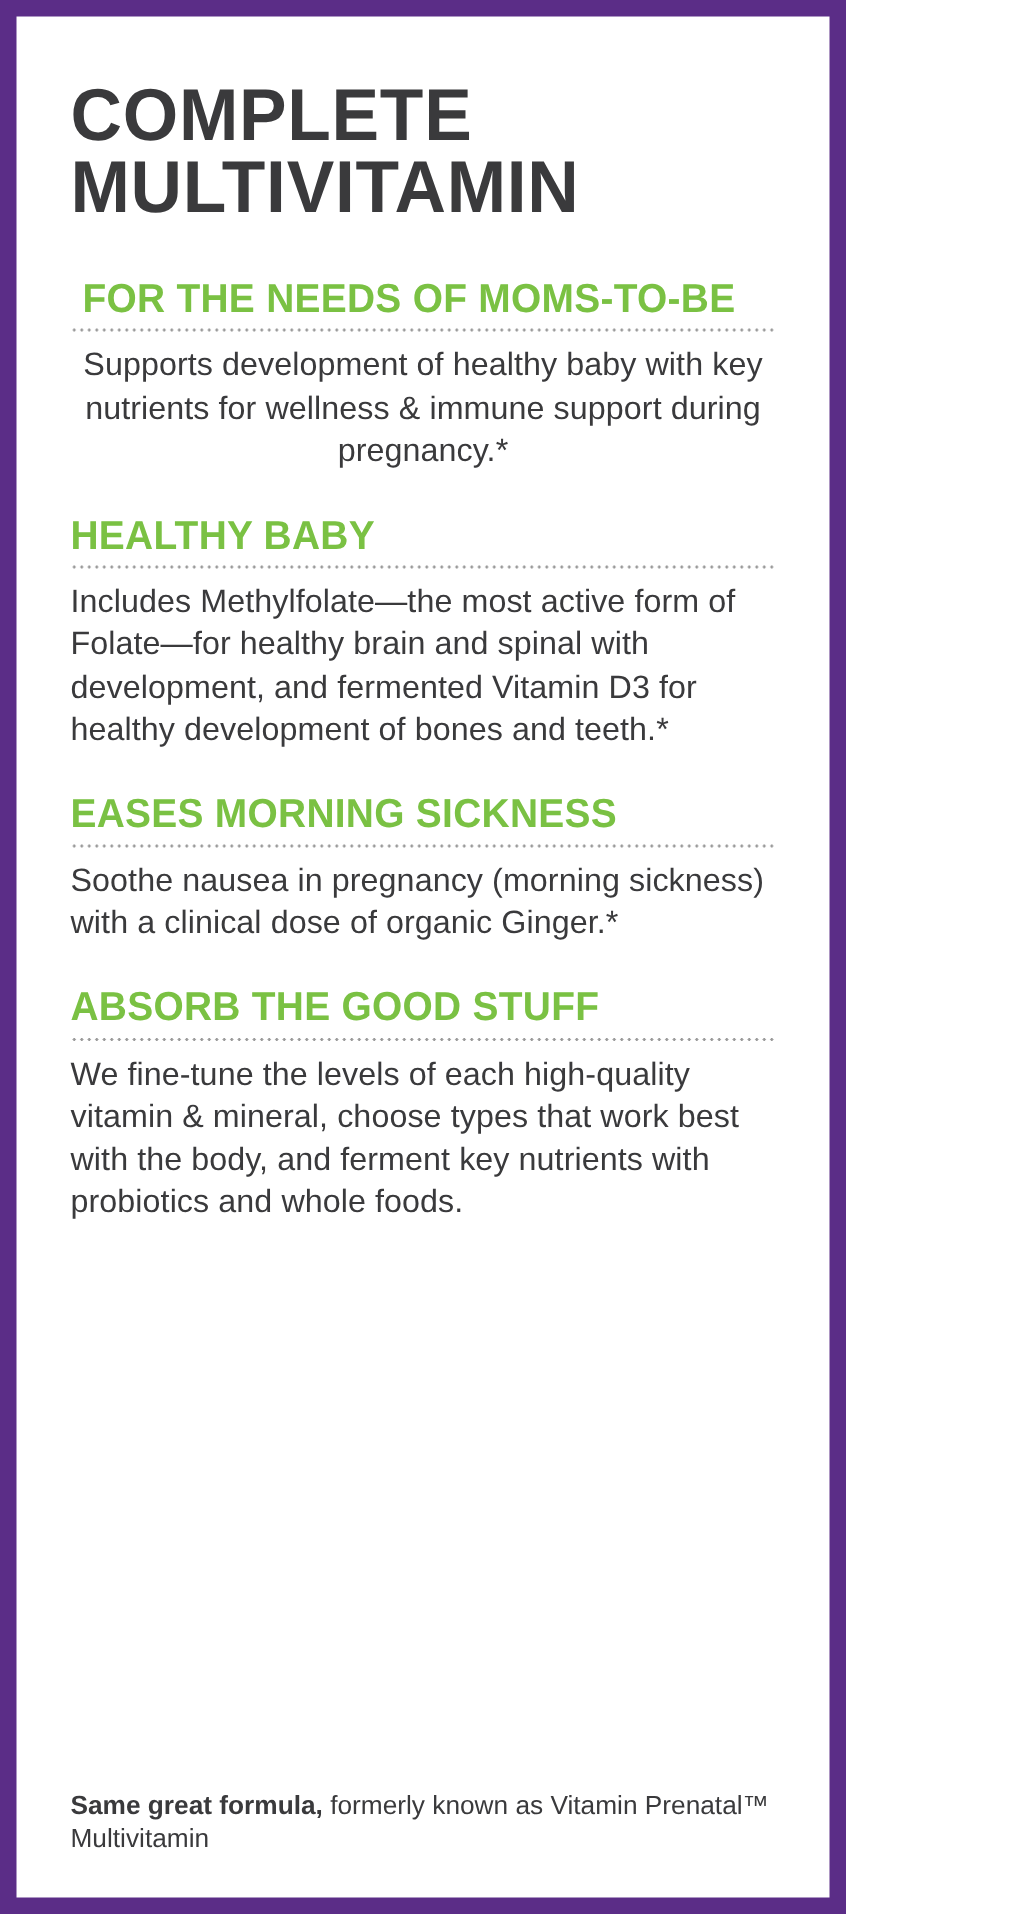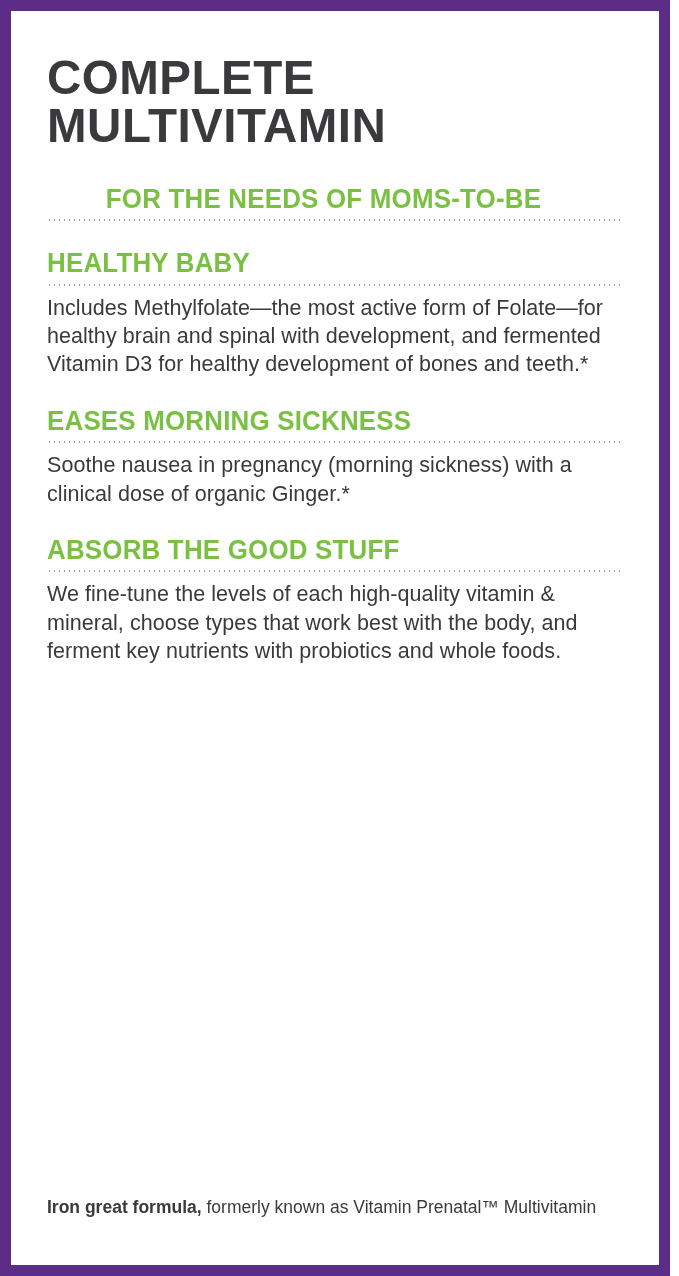--- a/index.html
+++ b/index.html
@@ -9,25 +9,25 @@
   body {
     width: 679px;
     height: 1276px;
     background: #ffffff;
     font-family: "Liberation Sans", sans-serif;
     -webkit-font-smoothing: antialiased;
   }
   .panel {
     position: relative;
     box-sizing: border-box;
-    width: 670px;
+    width: 564px;
     height: 1276px;
     background: #ffffff;
     border: 11px solid #5b2d87;
-    padding: 30px 36px 24px 36px;
+    padding: 30px 36px 6px 36px;
   }
   .inner {
     box-sizing: border-box;
     width: 100%;
     height: 100%;
     position: relative;
   }
   .title {
     color: #3a3a3c;
     font-weight: bold;
@@ -94,20 +94,21 @@
   <div class="inner">
 
     <h1 class="title">
       <span>COMPLETE</span>
       <span class="l2">MULTIVITAMIN</span>
     </h1>
 
     <div class="section">
       <div class="sec-head">FOR THE NEEDS OF MOMS-TO-BE</div>
       <div class="divider"></div>
+      <div class="sec-body">Supports development of healthy baby with key nutrients for wellness &amp; immune support during pregnancy.*</div>
     </div>
 
     <div class="section">
       <div class="sec-head">HEALTHY BABY</div>
       <div class="divider"></div>
       <div class="sec-body">Includes Methylfolate—the most active form of Folate—for healthy brain and spinal with development, and fermented Vitamin D3 for healthy development of bones and teeth.*</div>
     </div>
 
 
     <div class="section">
@@ -116,17 +117,17 @@
       <div class="sec-body">Soothe nausea in pregnancy (morning sickness) with a clinical dose of organic Ginger.*</div>
     </div>
 
     <div class="section">
       <div class="sec-head">ABSORB THE GOOD STUFF</div>
       <div class="divider"></div>
       <div class="sec-body">We fine-tune the levels of each high-quality vitamin &amp; mineral, choose types that work best with the body, and ferment key nutrients with probiotics and whole foods.</div>
     </div>
 
     <div class="footnote">
-      <b>Iron great formula,</b><span> formerly known as Vitamin Prenatal™ Multivitamin</span>
+      <b>Same great formula,</b><span> formerly known as Vitamin Prenatal™ Multivitamin</span>
     </div>
 
   </div>
 </div>
 
 </body></html>

